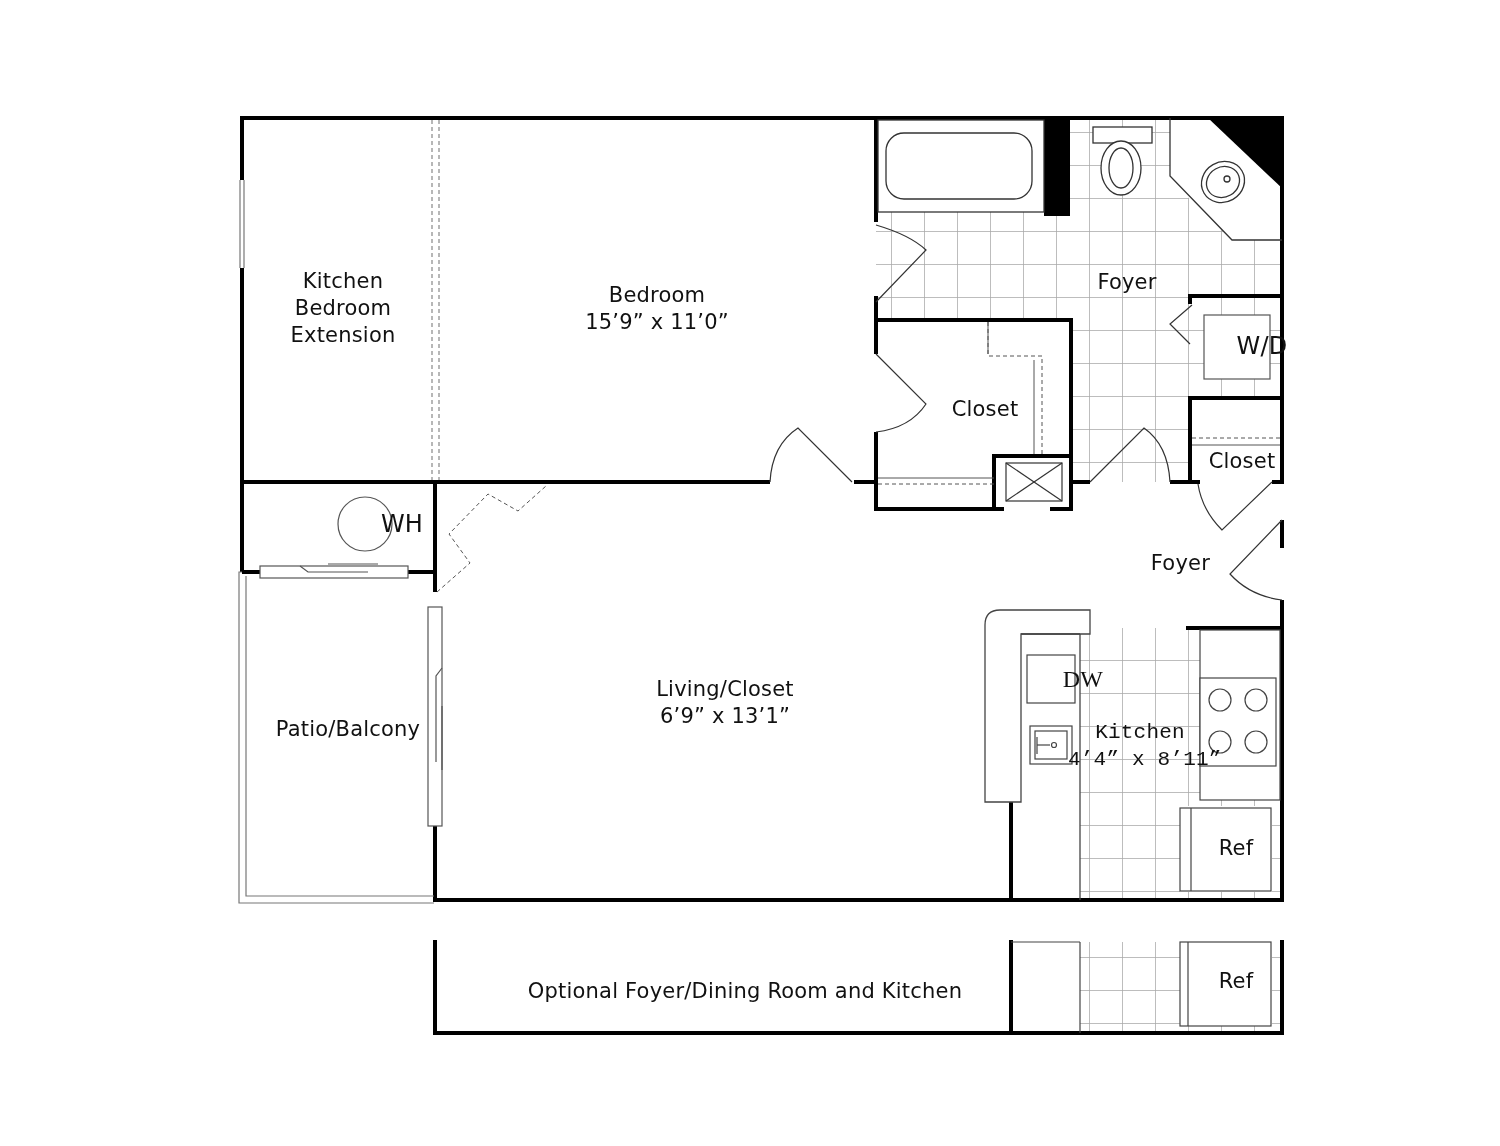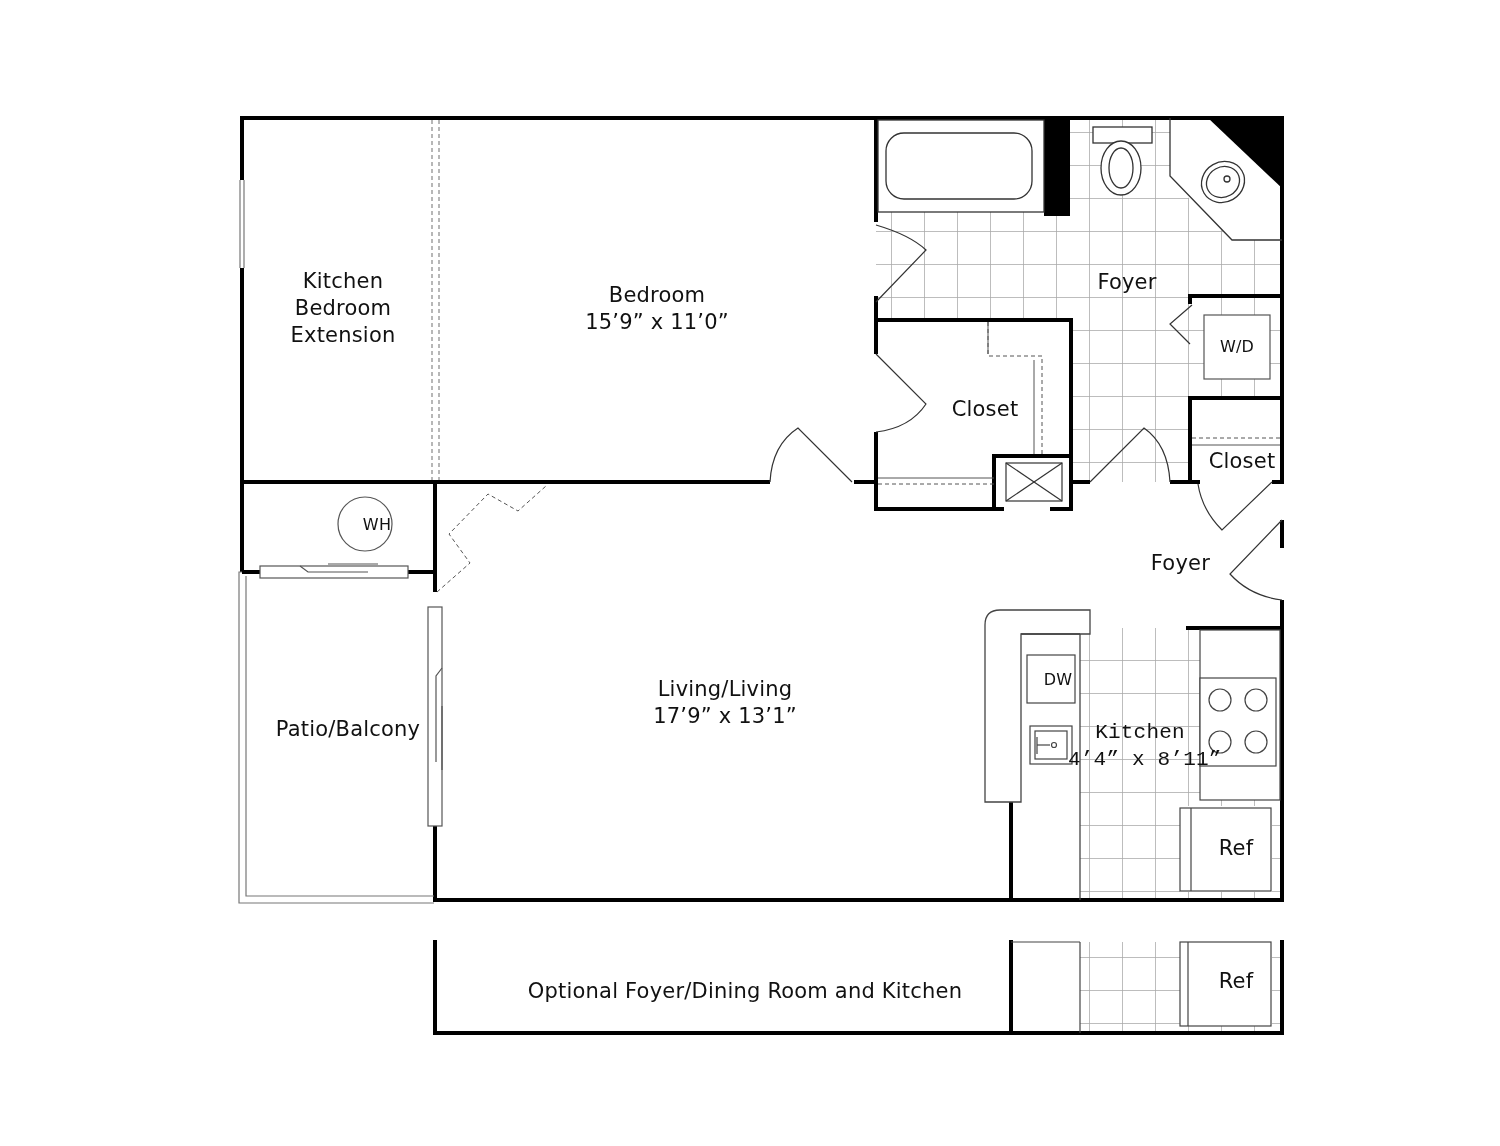--- a/index.html
+++ b/index.html
@@ -2,21 +2,21 @@
 <html><head>
 <meta charset="utf-8">
 <style>
   html, body { margin: 0; padding: 0; background: #ffffff; }
   body { width: 1500px; height: 1146px; position: relative; overflow: hidden;
          font-family: "DejaVu Sans", "Liberation Sans", sans-serif; color: #111; }
   #plan { position: absolute; left: 0; top: 0; width: 1500px; height: 1146px; }
   .lbl { position: absolute; font-size: 21px; line-height: 27px; text-align: center;
          white-space: nowrap; color: #111; letter-spacing: 0.2px; }
   .lbl span { display: block; }
-  .small { font-size: 16px; }
+  .small { font-size: 24px; padding-left: 25px; }
 </style>
 </head>
 <body>
 
 <svg id="plan" viewBox="0 0 1500 1146" xmlns="http://www.w3.org/2000/svg">
   <defs>
     <pattern id="tile" width="33" height="33" patternUnits="userSpaceOnUse">
       <path d="M33 0 L0 0 0 33" fill="none" stroke="#a8a8a8" stroke-width="1.5"></path>
     </pattern>
   </defs>
@@ -244,28 +244,28 @@
 
 <div class="lbl" style="left:1196px; top:448px; width:92px;">Closet</div>
 
 <div class="lbl" style="left:1130px; top:550px; width:80px;text-align:right;">Foyer</div>
 
 <div class="lbl small" style="left:338px; top:511px; width:78px;">WH</div>
 
 <div class="lbl" style="left:266px; top:716px; width:164px;">Patio/Balcony</div>
 
 <div class="lbl" style="left:625px; top:676px; width:200px;">
-  <span>Living/Living</span>
-  <span>17’9” x 13’1”</span>
+  <span>Living/Closet</span>
+  <span>6’9” x 13’1”</span>
 </div>
 
 <div class="lbl" style="left:1068px; top:719px; width:144px;font-family:Liberation Mono, monospace;">
   <span>Kitchen</span>
   <span>4’4” x 8’11”</span>
 </div>
 
-<div class="lbl small" style="left:1028px; top:666px; width:60px;">DW</div>
+<div class="lbl small" style="left:1028px; top:666px; width:60px;font-family:Liberation Serif, serif;">DW</div>
 
 <div class="lbl" style="left:1208px; top:835px; width:56px;">Ref</div>
 
 <div class="lbl" style="left:500px; top:978px; width:490px;">Optional Foyer/Dining Room and Kitchen</div>
 
 <div class="lbl" style="left:1208px; top:968px; width:56px;">Ref</div>
 
 </body></html>

